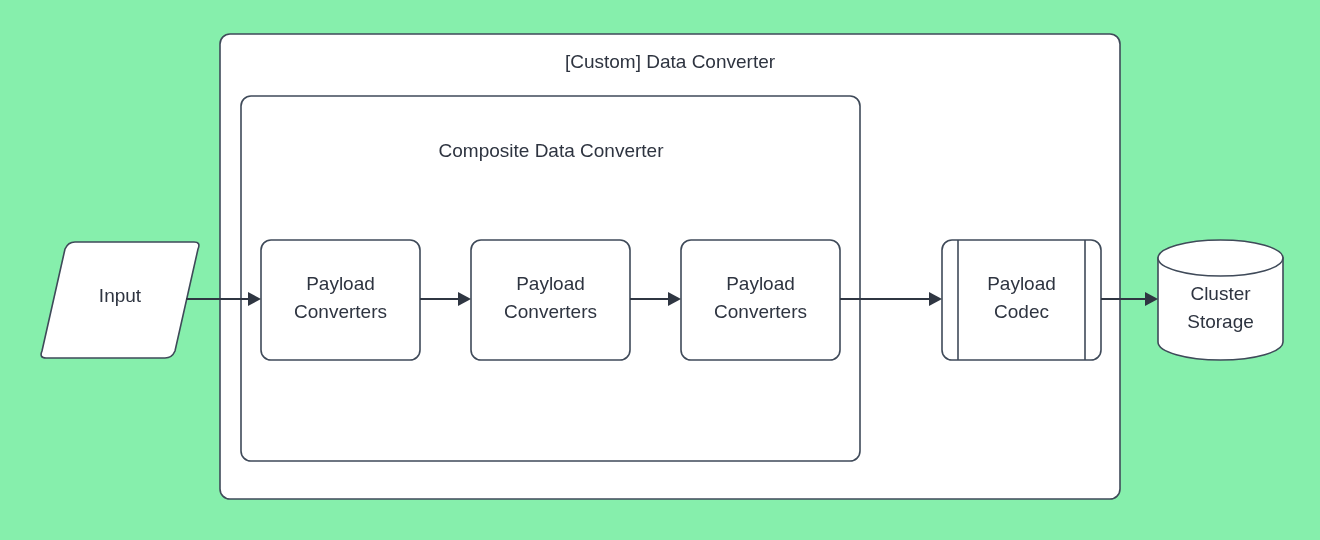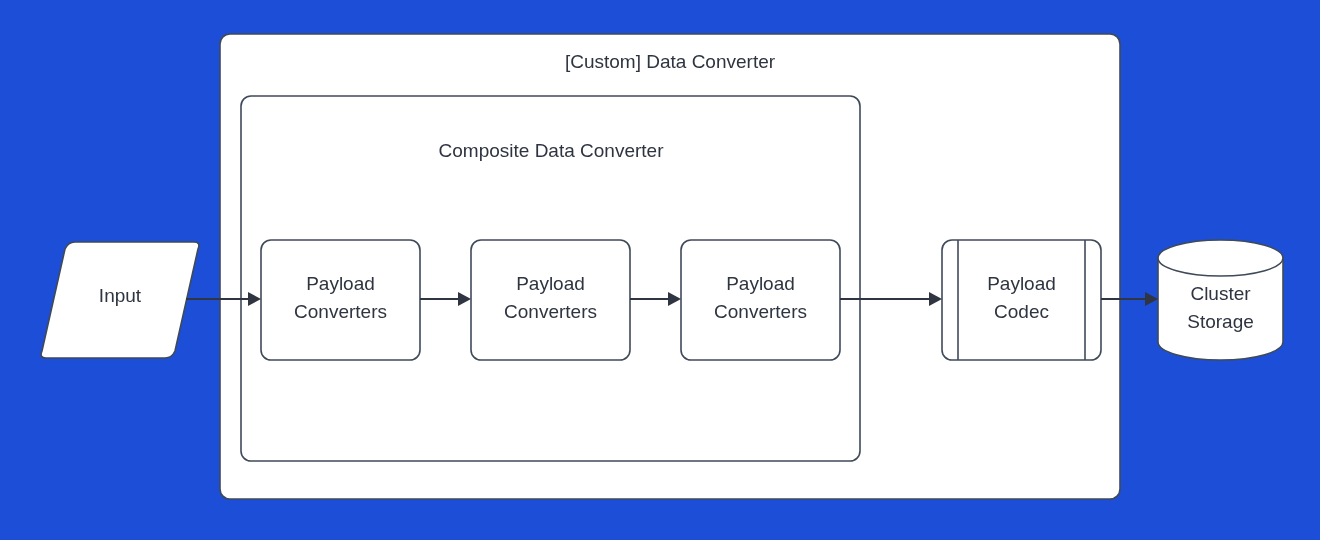--- a/index.html
+++ b/index.html
@@ -8,21 +8,21 @@
     padding: 0;
     background: #ffffff;
   }
   body {
     font-family: "Liberation Sans", sans-serif;
   }
   #diagram-root {
     position: relative;
     width: 1320px;
     height: 540px;
-    background: #1d4ed8;
+    background: #86efac;
     overflow: hidden;
   }
   svg#diagram-svg {
     position: absolute;
     top: 0;
     left: 0;
     width: 1320px;
     height: 540px;
     display: block;
   }

